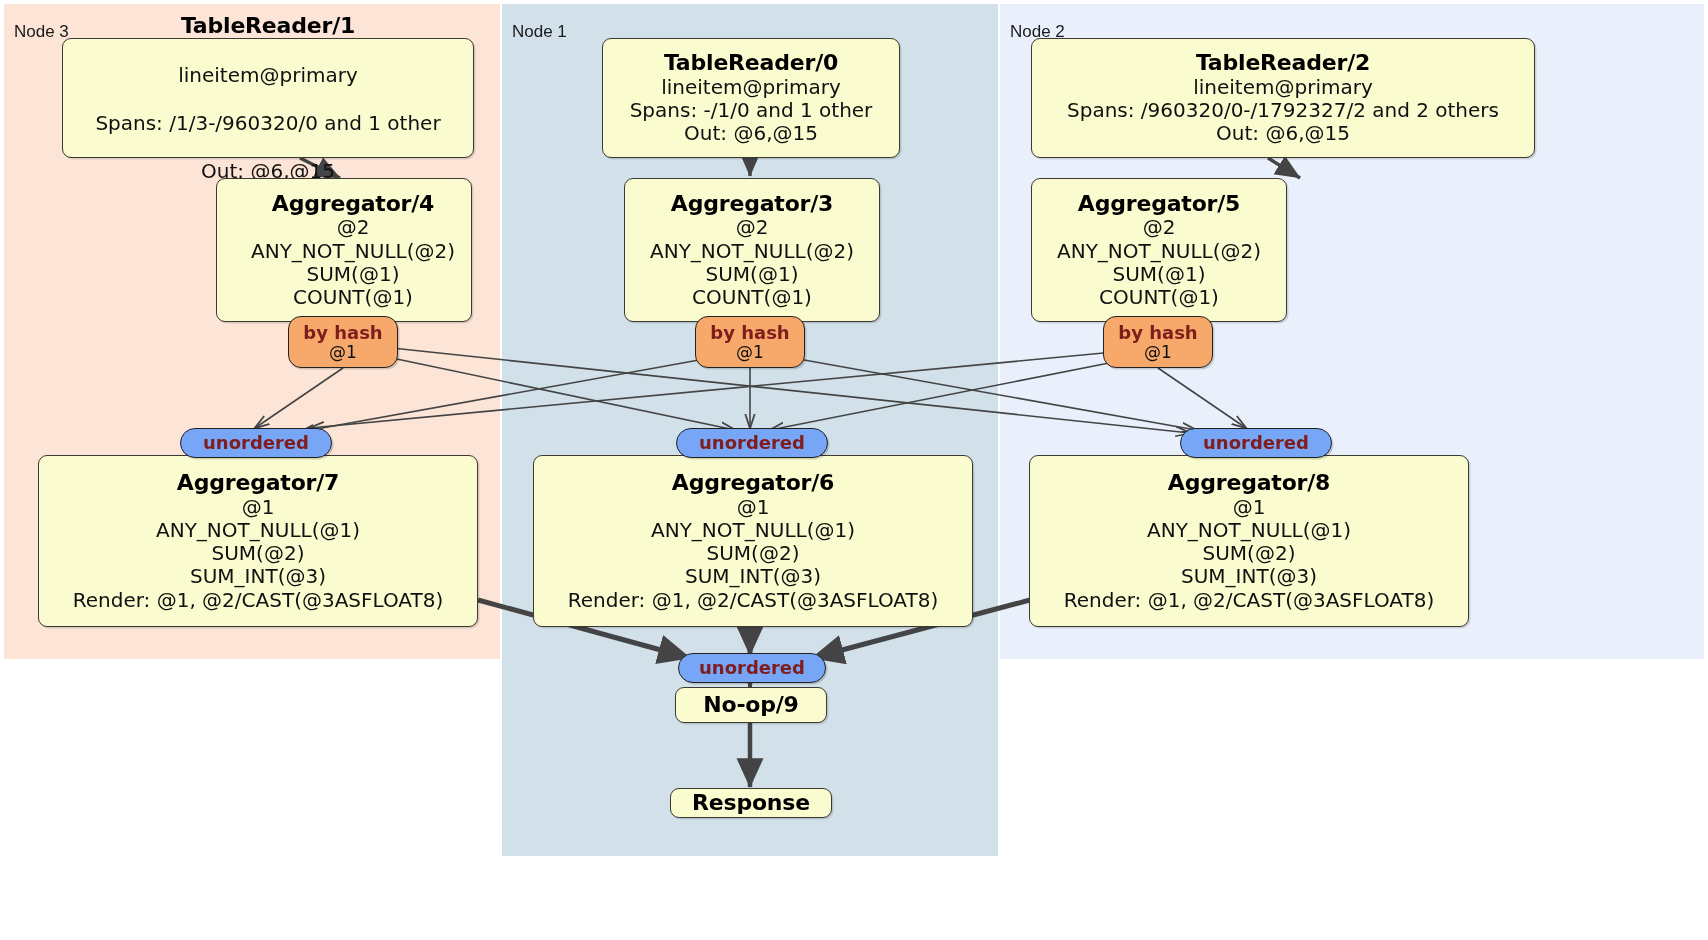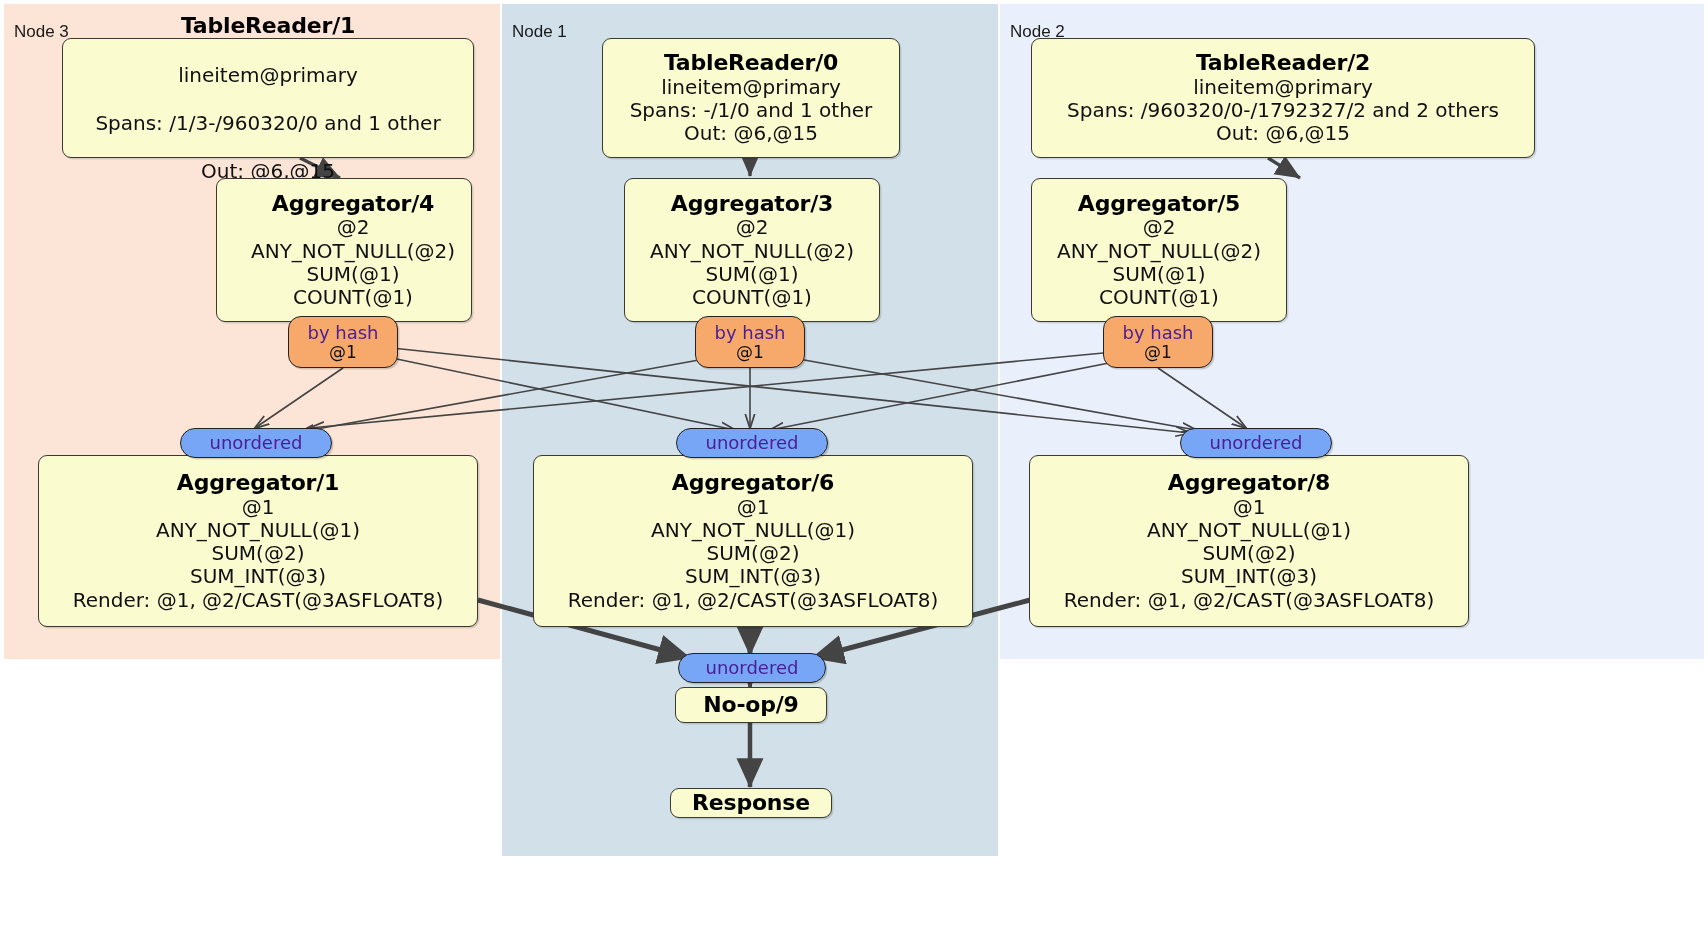--- a/index.html
+++ b/index.html
@@ -19,21 +19,21 @@
   .box .ttl{font-weight:bold;font-size:22px;color:#000;line-height:1.17;
             font-family:"DejaVu Sans",sans-serif;letter-spacing:-0.2px;}
   .box .ln{font-size:20px;color:#101010;line-height:1.16;
            font-family:"DejaVu Sans",sans-serif;white-space:nowrap;}
 
   .pill{position:absolute;box-sizing:border-box;border:1.7px solid #222;
         text-align:center;display:flex;flex-direction:column;justify-content:center;
         box-shadow:1.5px 1.5px 0 rgba(0,0,0,0.16);}
   .pill.hash{background:#f6a96b;border-radius:13px;}
   .pill.unord{background:#77a6f7;border-radius:16px;}
-  .pill .ptitle{font-weight:normal;font-size:18px;color:#4c1d95;line-height:1.1;
+  .pill .ptitle{font-weight:bold;font-size:18px;color:#7f1d1d;line-height:1.1;
                 font-family:"DejaVu Sans",sans-serif;}
   .pill .psub{font-size:17px;color:#101010;line-height:1.1;
               font-family:"DejaVu Sans",sans-serif;}
   .lyr-hi{z-index:40;}
   .lyr-box{z-index:20;}
   .lyr-edge{z-index:10;}
 </style>
 </head>
 <body>
 
@@ -166,21 +166,21 @@
 
   <div class="pill unord lyr-hi" style="left:676px;top:428px;width:152px;height:30px;">
     <div class="ptitle">unordered</div>
   </div>
 
   <div class="pill unord lyr-hi" style="left:1180px;top:428px;width:152px;height:30px;">
     <div class="ptitle">unordered</div>
   </div>
 
   <div class="box lyr-box" style="left:38px;top:455px;width:440px;height:172px;">
-    <div class="ttl">Aggregator/1</div>
+    <div class="ttl">Aggregator/7</div>
     <div class="ln">@1</div>
     <div class="ln">ANY_NOT_NULL(@1)</div>
     <div class="ln">SUM(@2)</div>
     <div class="ln">SUM_INT(@3)</div>
     <div class="ln">Render: @1, @2/CAST(@3ASFLOAT8)</div>
   </div>
 
   <div class="box lyr-box" style="left:533px;top:455px;width:440px;height:172px;">
     <div class="ttl">Aggregator/6</div>
     <div class="ln">@1</div>

